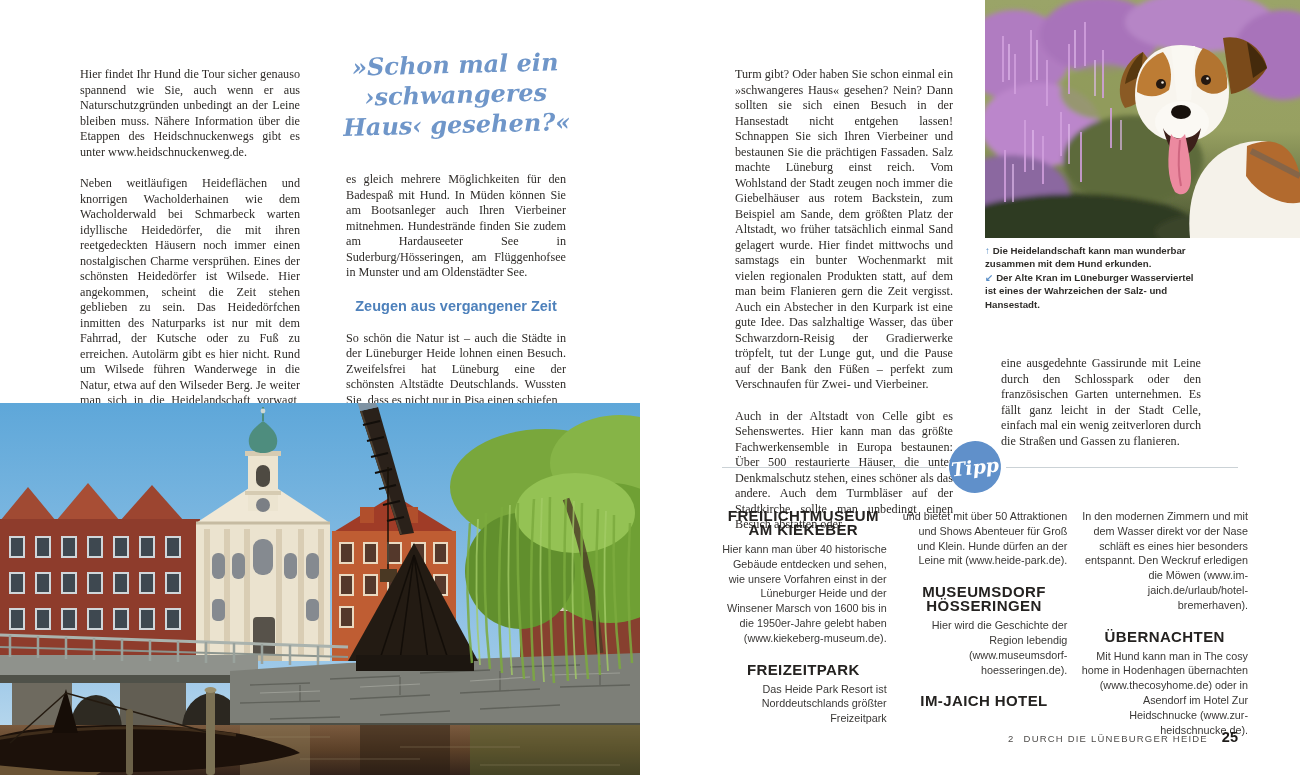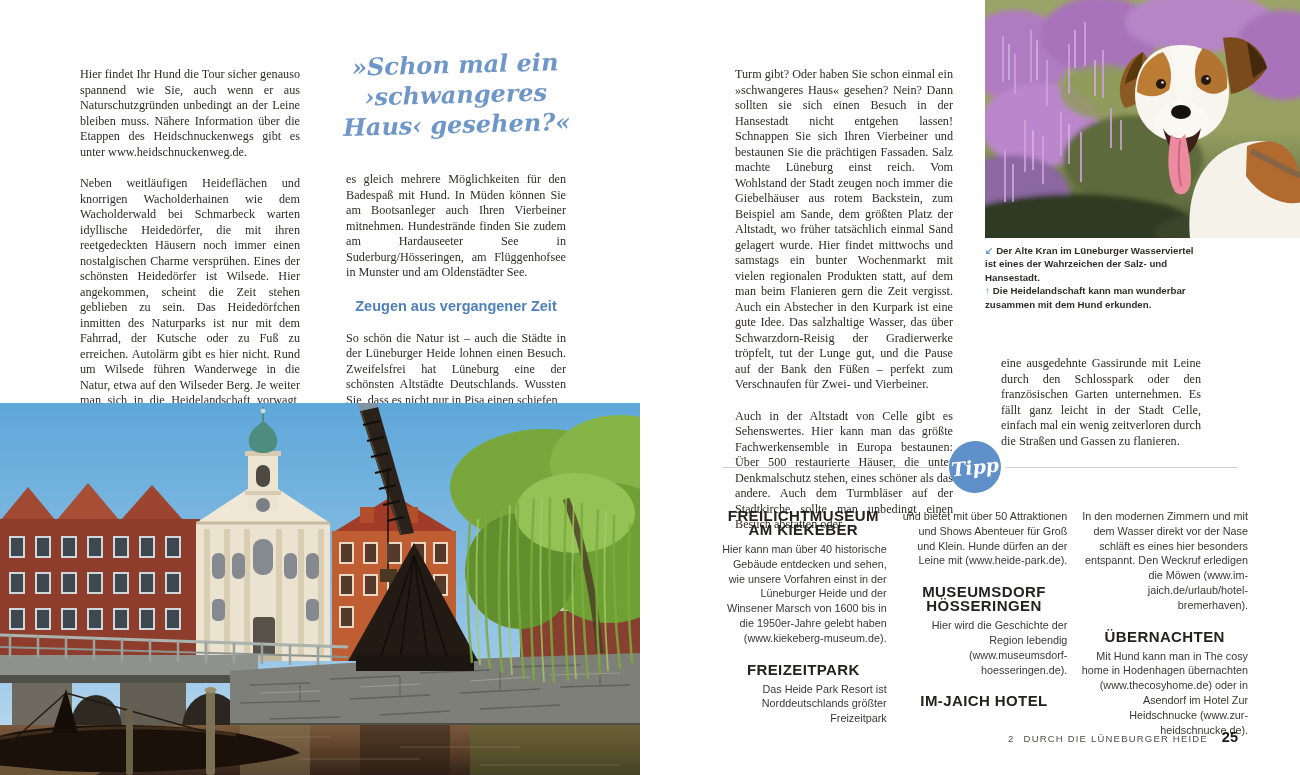--- a/index.html
+++ b/index.html
@@ -162,22 +162,22 @@
         <circle cx="222.5" cy="78.5" r="1.3" fill="#f0e8dd"></circle>
       <ellipse cx="197" cy="122" rx="27" ry="21" fill="#fbf9f4"></ellipse>
       <ellipse cx="196" cy="112" rx="10" ry="7" fill="#17110c"></ellipse>
       <path d="M178,128 C184,142 208,142 216,128 C212,148 204,156 196,156 C188,156 182,144 178,128 Z" fill="#3c201a"></path>
       <path d="M186,134 C182,158 182,178 190,192 C198,198 206,192 206,178 C206,160 202,144 200,134 C196,140 190,140 186,134 Z" fill="#ec8aa0"></path>
       <path d="M195,140 C193,158 193,172 196,186" stroke="#cf6680" stroke-width="2" fill="none"></path>
     </svg>
   </figure>
 
   <div class="caption" style="left:985px; top:244px; width:222px;">
+    <p class="cap-item"><span class="cap-arrow">↑</span><span>Die Heidelandschaft kann man wunderbar zusammen mit dem Hund erkunden.</span></p>
     <p class="cap-item"><span class="cap-arrow">↙</span><span>Der Alte Kran im Lüneburger Wasserviertel ist eines der Wahrzeichen der Salz- und Hansestadt.</span></p>
-    <p class="cap-item"><span class="cap-arrow">↑</span><span>Die Heidelandschaft kann man wunderbar zusammen mit dem Hund erkunden.</span></p>
   </div>
 
   <div class="serif-col" style="left:985px; top:340px; width:232px;">
     <p>eine ausgedehnte Gassirunde mit Leine durch den Schlosspark oder den französischen Garten unternehmen. Es fällt ganz leicht in der Stadt Celle, einfach mal ein wenig zeitverloren durch die Straßen und Gassen zu flanieren.</p>
   </div>
 
   <figure style="left:0; top:403px; width:640px; height:372px;">
     <svg viewBox="0 0 640 372" preserveAspectRatio="none">
       <defs>
         <linearGradient id="sky" x1="0" y1="0" x2="0" y2="1">

